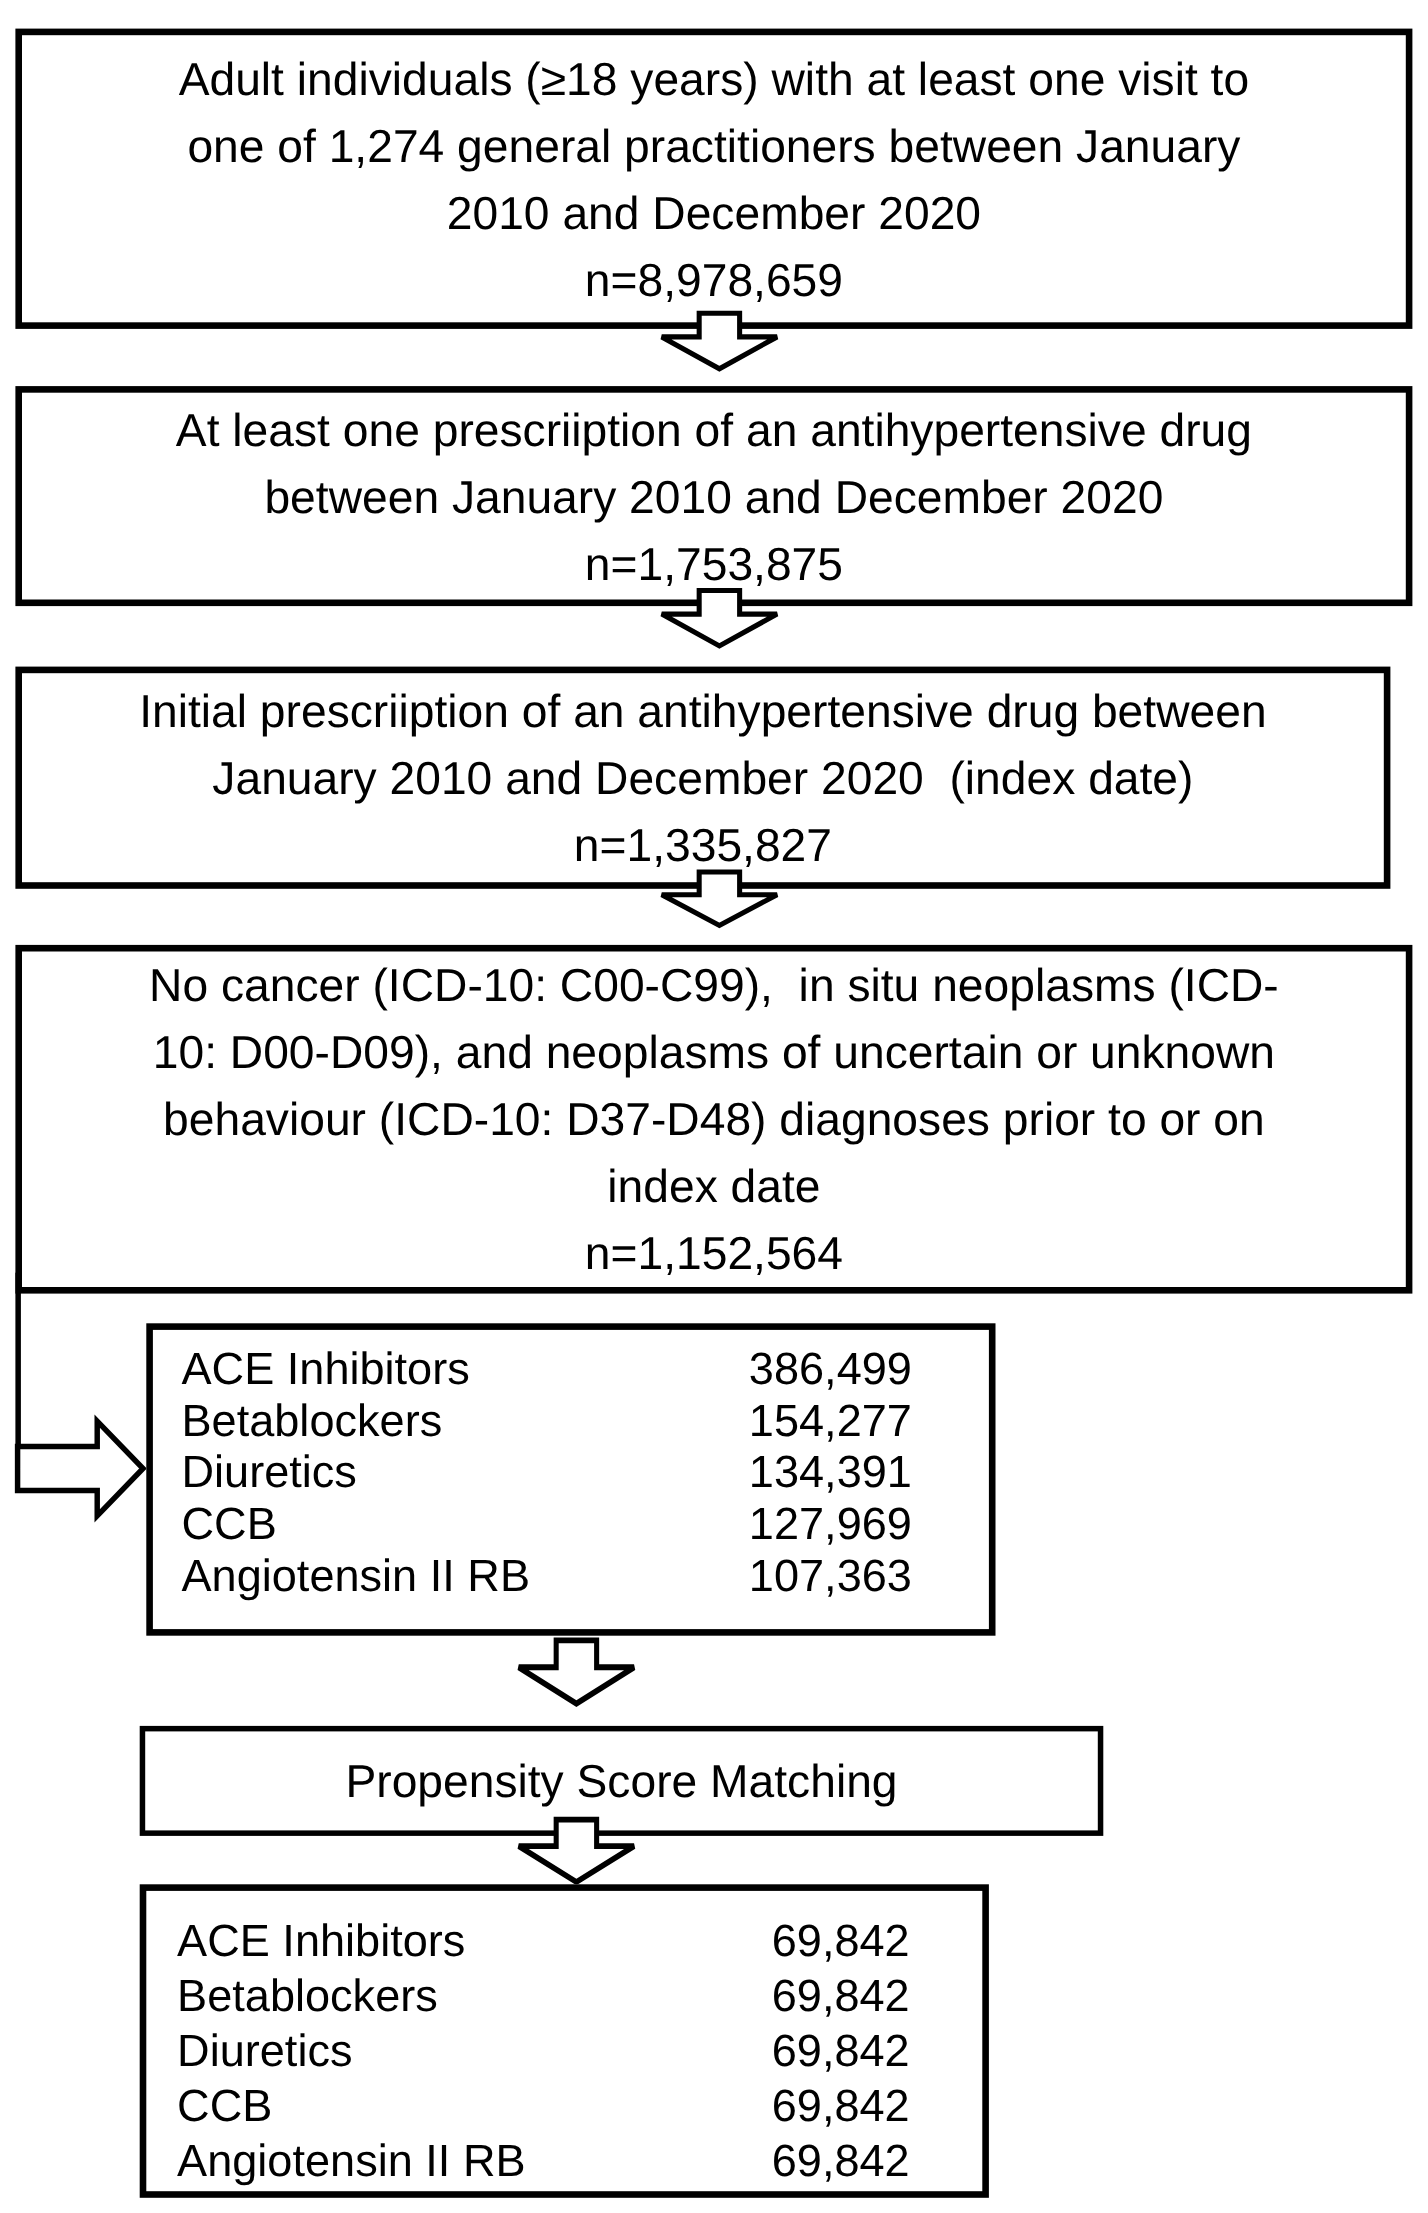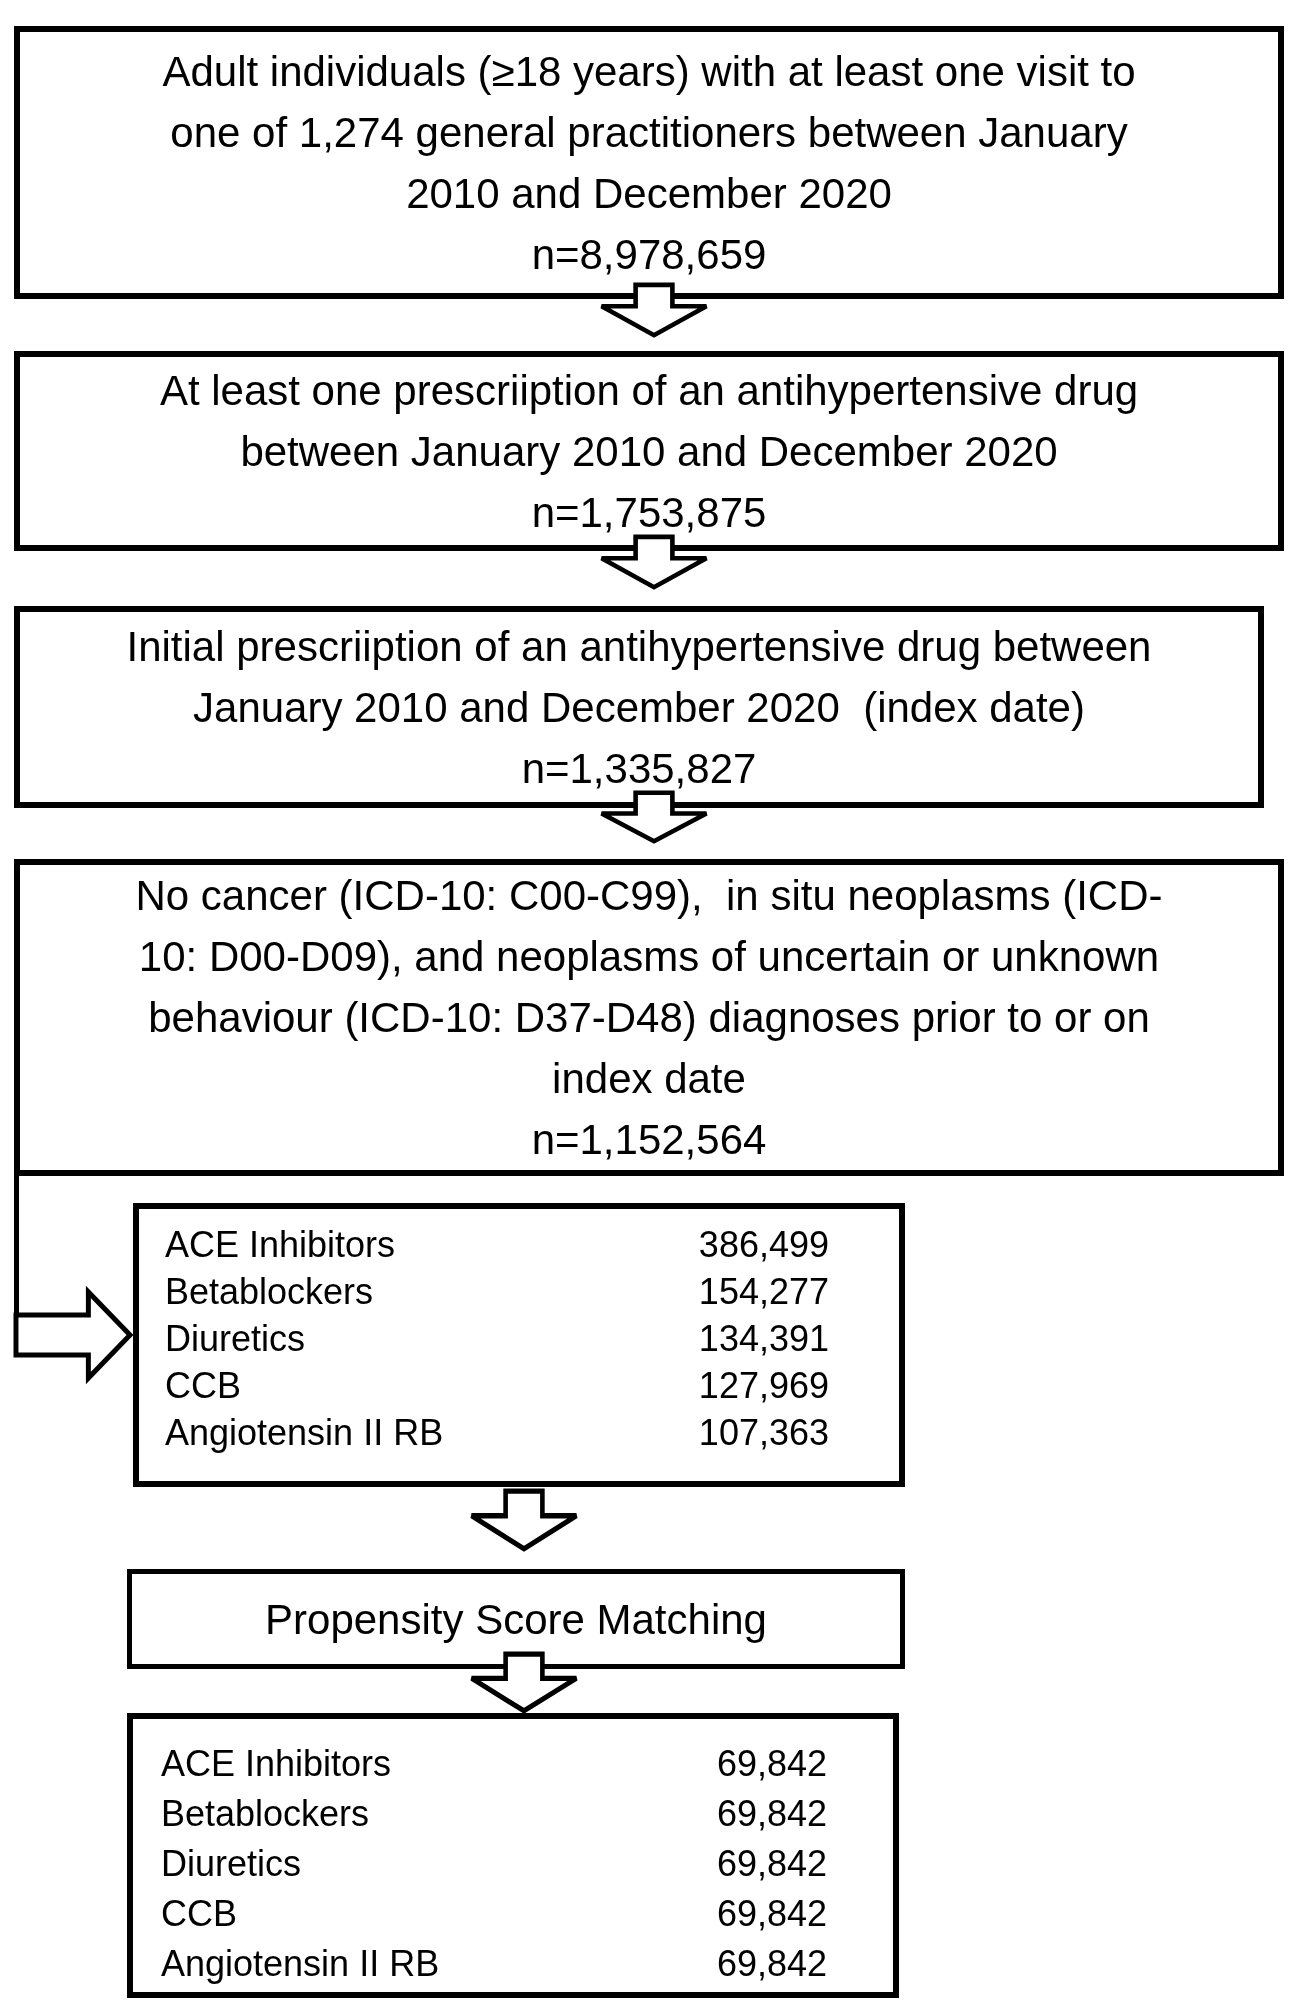--- a/index.html
+++ b/index.html
@@ -14,21 +14,21 @@
     display:flex; align-items:center; justify-content:center;
     text-align:center; white-space:pre;
     font-size:42px; line-height:61px;margin-top:16px;
   }
   .listbox {
     position:absolute; box-sizing:border-box; background:#ffffff;
     border:6px solid #000000; display:flex; flex-direction:column;
   }
   .cohort-row {
     display:flex; justify-content:space-between; align-items:center;
-    font-size:36px; white-space:pre;
+    font-size:41px; white-space:pre;
   }
   .listbox.initial { padding:12px 70px 0 26px; }
   .listbox.initial .cohort-row { height:47px; }
   .listbox.matched { padding:20px 66px 0 28px; }
   .listbox.matched .cohort-row { height:50px; }
   .psmbox { font-size:42px; border-width:5px; }
   .arrow { position:absolute; overflow:visible; }
   .connector-line { position:absolute; background:#000000; }
 </style>
 </head>
@@ -93,21 +93,21 @@
     <div class="cohort-row">
       <span>Angiotensin II RB</span>
       <span>107,363</span>
     </div>
   </div>
 
   <svg class="arrow" style="left:467px; top:1488px;" width="114" height="64" viewBox="0 0 124 60" preserveAspectRatio="none">
     <polygon points="42,3 42,26 5,26 62,57 119,26 82,26 82,3" fill="#ffffff" stroke="#000000" stroke-width="5"></polygon>
   </svg>
 
-  <div class="fbox psmbox" style="left:127px; top:1553px; width:778px; height:100px;">Propensity Score Matching</div>
+  <div class="fbox psmbox" style="left:127px; top:1553px; width:876px; height:100px;">Propensity Score Matching</div>
 
   <svg class="arrow" style="left:467px; top:1651px;" width="114" height="63" viewBox="0 0 124 60" preserveAspectRatio="none">
     <polygon points="42,3 42,26 5,26 62,57 119,26 82,26 82,3" fill="#ffffff" stroke="#000000" stroke-width="5"></polygon>
   </svg>
 
   <div class="listbox matched" style="left:127px; top:1713px; width:772px; height:285px;">
     <div class="cohort-row">
       <span>ACE Inhibitors</span>
       <span>69,842</span>
     </div>

